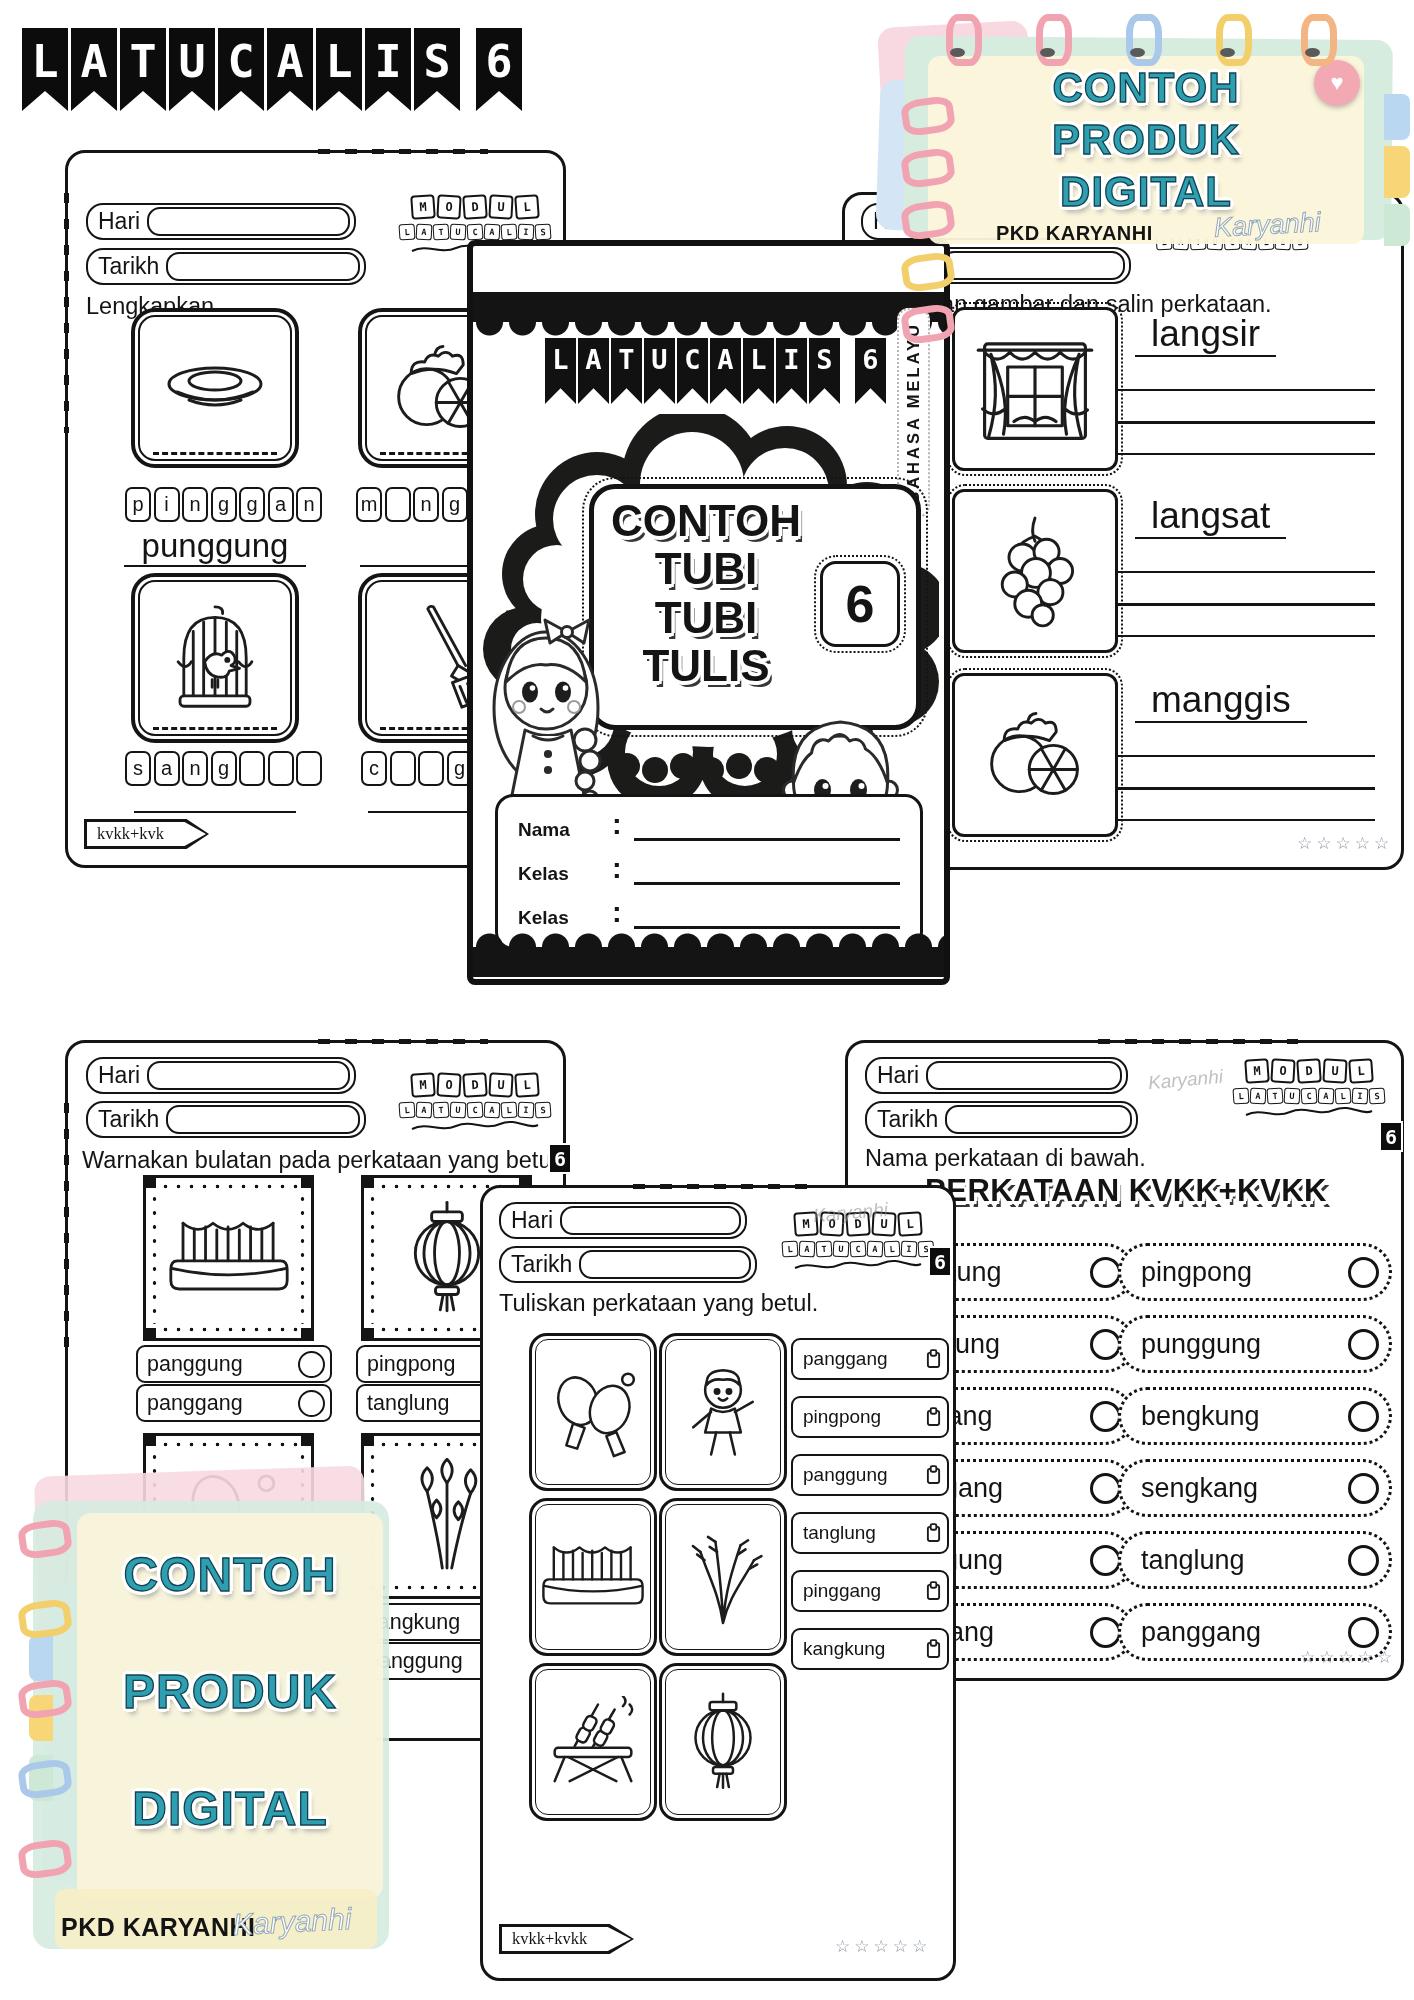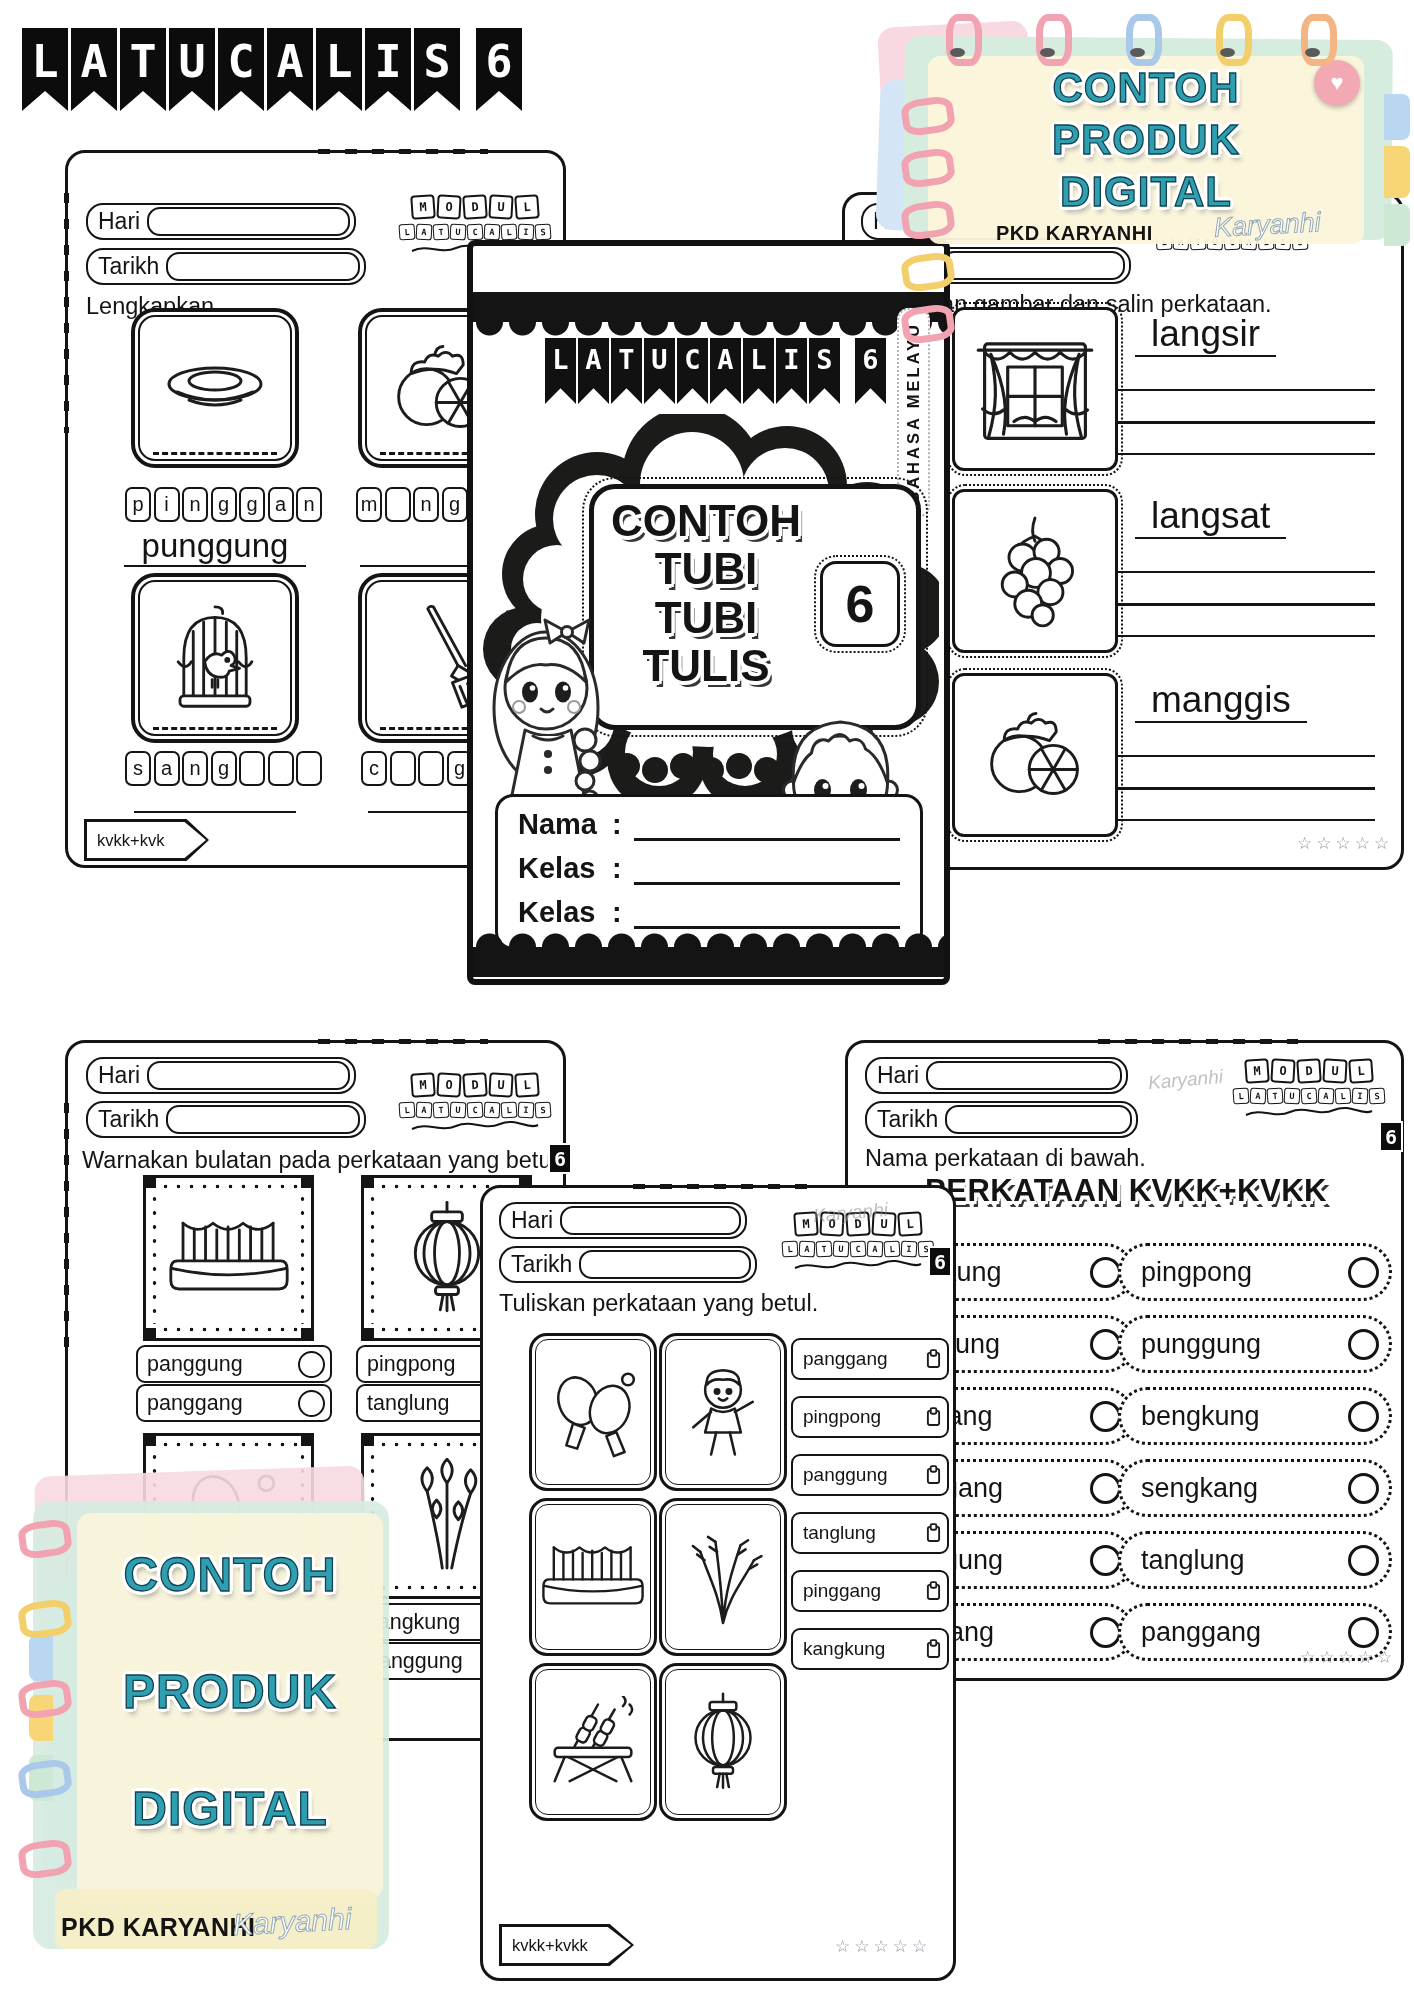--- a/index.html
+++ b/index.html
@@ -9,21 +9,21 @@
   .sheet{position:absolute;background:#fff;border:3.5px solid #141414;border-radius:20px;z-index:2;}
   .ztop{z-index:4;}
   .tdash{position:absolute;top:-4px;height:5px;background:repeating-linear-gradient(90deg,#141414 0 12px,transparent 12px 27px);}
   .ldash{position:absolute;left:-4px;width:5px;background:repeating-linear-gradient(180deg,#141414 0 10px,transparent 10px 26px);}
   .field{position:absolute;display:flex;align-items:center;border:2.5px solid #141414;border-radius:17px;padding:2px 4px 2px 10px;background:#fff;}
   .flabel{font-size:23px;margin-right:7px;}
   .fslot{flex:1;height:25px;border:2px solid #141414;border-radius:13px;background:#fff;}
   .instr{position:absolute;font-size:23.5px;white-space:nowrap;}
   .stars{position:absolute;font-size:17px;letter-spacing:4px;color:#8b97a3;}
   
-  .tabp{position:absolute;height:42px;}
+  .tabp{position:absolute;height:30px;font-family:Liberation Serif, serif;}
   .tabp .o{position:absolute;inset:0;background:#141414;clip-path:polygon(0 0,82% 0,100% 50%,82% 100%,0 100%);}
   .tabp .i{position:absolute;inset:3px;background:#fff;clip-path:polygon(0 0,82% 0,100% 50%,82% 100%,0 100%);}
   .tabp .t{position:absolute;inset:0;display:flex;align-items:center;padding-left:13px;font-size:16.5px;}
   
   .mlogo{position:absolute;width:158px;text-align:center;}
   .lt{display:inline-flex;width:20px;height:20px;border:2px solid #141414;border-radius:4px;background:#fff;
       align-items:center;justify-content:center;font:700 12px "DejaVu Sans Mono",monospace;margin:0 1px;}
   .lt-sm{display:inline-flex;width:14px;height:14px;border:1.5px solid #141414;border-radius:3px;background:#fff;
       align-items:center;justify-content:center;font:700 8.5px "DejaVu Sans Mono",monospace;margin:0 .5px;}
   .badge6{position:absolute;background:#0d0d0d;color:#fff;display:flex;align-items:center;justify-content:center;
@@ -80,21 +80,21 @@
   .scb-bot::before{content:'';position:absolute;bottom:100%;left:0;right:0;height:15px;
       background-image:radial-gradient(circle at 50% 100%,#141414 13px,transparent 14px);background-size:33px 15px;background-repeat:repeat-x;}
   .subject{position:absolute;writing-mode:vertical-rl;transform:rotate(180deg);font-size:16.5px;font-weight:700;letter-spacing:3px;
       border:2px dotted #b5b5b5;border-radius:12px;padding:12px 5px;background:#fff;}
   .tpanel{position:absolute;border:5px solid #141414;border-radius:26px;background:#fff;outline:2.5px dotted #141414;outline-offset:5px;}
   .tline{width:200px;text-align:center;font-size:44px;line-height:1.1;}
   .cbadge{position:absolute;border:3px solid #141414;border-radius:16px;width:74px;height:80px;display:flex;align-items:center;justify-content:center;
       font-size:52px;font-weight:900;background:#fff;outline:2px dotted #141414;outline-offset:4px;}
   .namebox{position:absolute;border:3.5px solid #141414;border-radius:18px;background:#fff;}
   .nrow{display:flex;align-items:flex-end;margin:11px 20px 0;}
-  .nlab{font-size:29px;font-weight:700;width:94px;}
+  .nlab{font-size:19px;font-weight:700;width:94px;}
   .ncol{font-size:29px;font-weight:700;margin-right:12px;}
   .nline{flex:1;border-bottom:3px solid #141414;height:30px;}
   
   .note{position:absolute;z-index:6;}
   .paper{position:absolute;border-radius:16px;}
   .bubble{font-weight:900;color:#2d9fb0;-webkit-text-stroke:1.3px #15414e;letter-spacing:1px;
      text-shadow:3px 3px 0 #fff,-3px 3px 0 #fff,3px -3px 0 #fff,-3px -3px 0 #fff,0 4px 0 #fff,0 -4px 0 #fff,4px 0 0 #fff,-4px 0 0 #fff,3px 6px 5px rgba(40,40,70,.35);}
   .coil{position:absolute;width:22px;height:38px;border:7px solid #f2a3b1;border-radius:12px/19px;}
   .coilh{position:absolute;width:38px;height:22px;border:7px solid #f2a3b1;border-radius:19px/12px;transform:rotate(-8deg);}
   .hole{position:absolute;width:15px;height:9px;background:#5a5a5a;border-radius:50%;}

